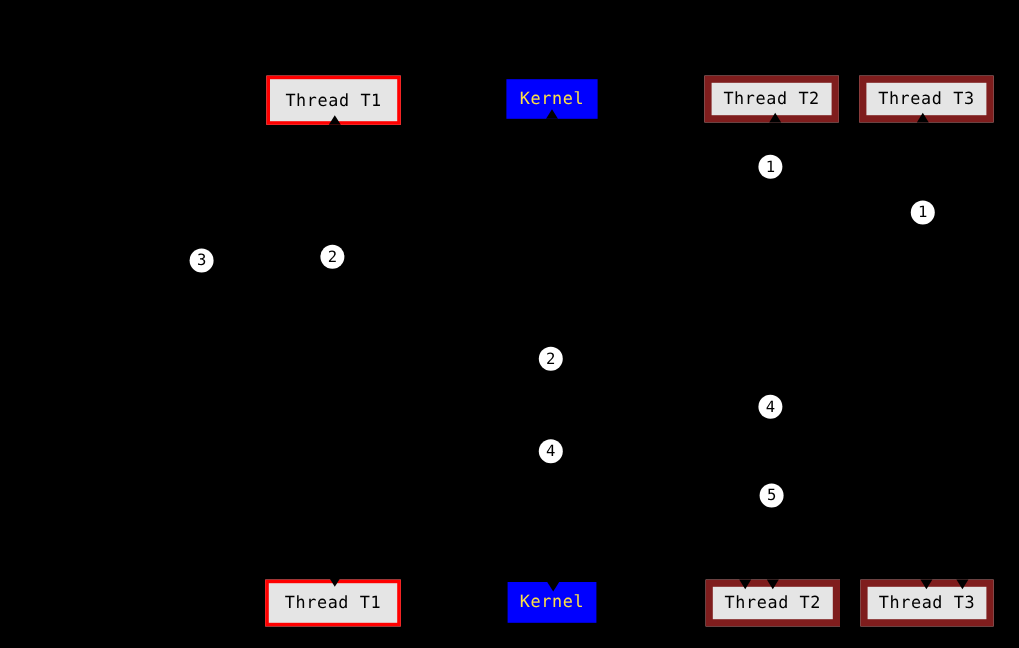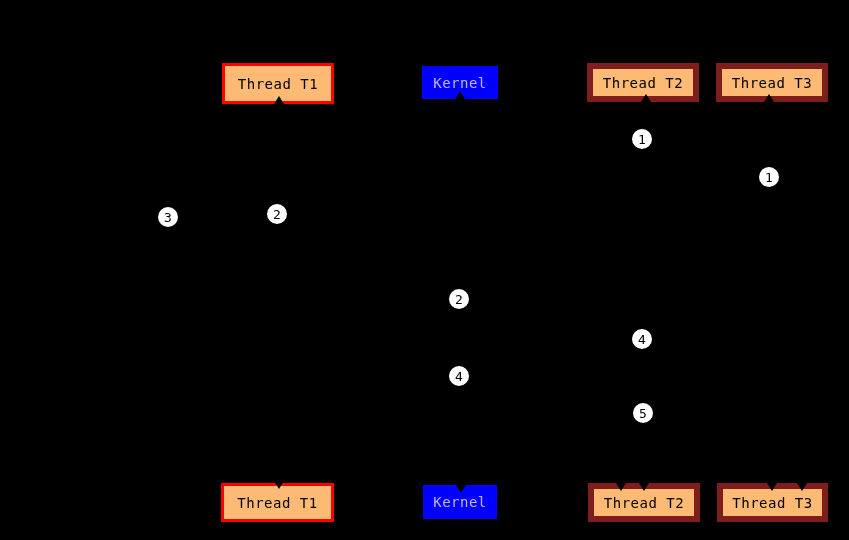--- a/index.html
+++ b/index.html
@@ -7,34 +7,34 @@
     position: relative;
     width: 849px;
     height: 540px;
     background: #000000;
     overflow: hidden;
     font-family: "DejaVu Sans Mono", monospace;
   }
   .node {
     position: absolute;
     box-sizing: border-box;
-    background: #fdba74;
+    background: #e5e5e5;
     color: #000000;
     display: flex;
     align-items: center;
     justify-content: center;
     font-size: 14px;
     letter-spacing: 0.5px;
     white-space: nowrap;
   }
   .node.red-border  { border: 3px solid #ff0000; }
   .node.blue-border { border: 6px solid #7f1d1d; }
   .node.kernel {
     background: #0000ff;
-    color: #c4b5fd;
+    color: #fde047;
     border: none;
   }
   .step {
     position: absolute;
     width: 20px;
     height: 20px;
     border-radius: 50%;
     background: #ffffff;
     color: #000000;
     display: flex;

